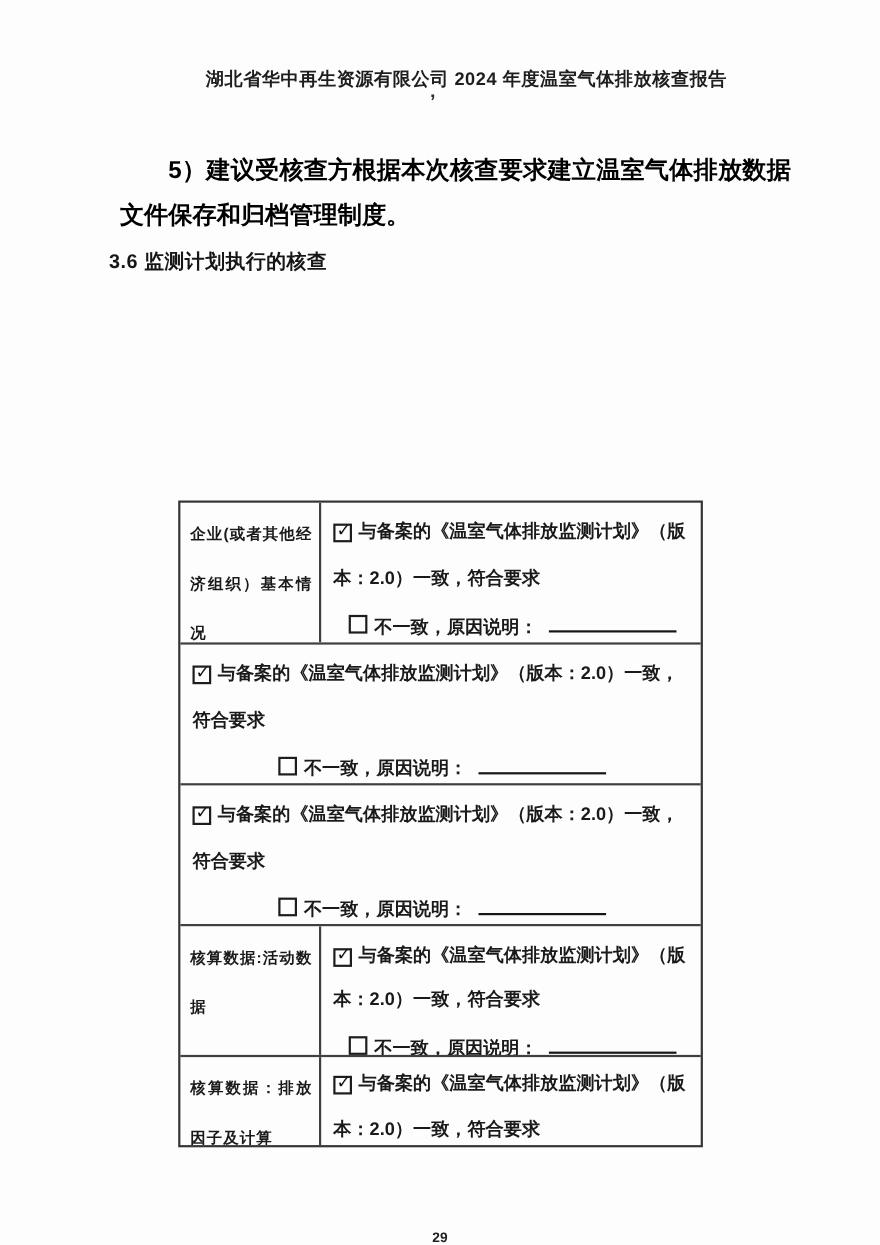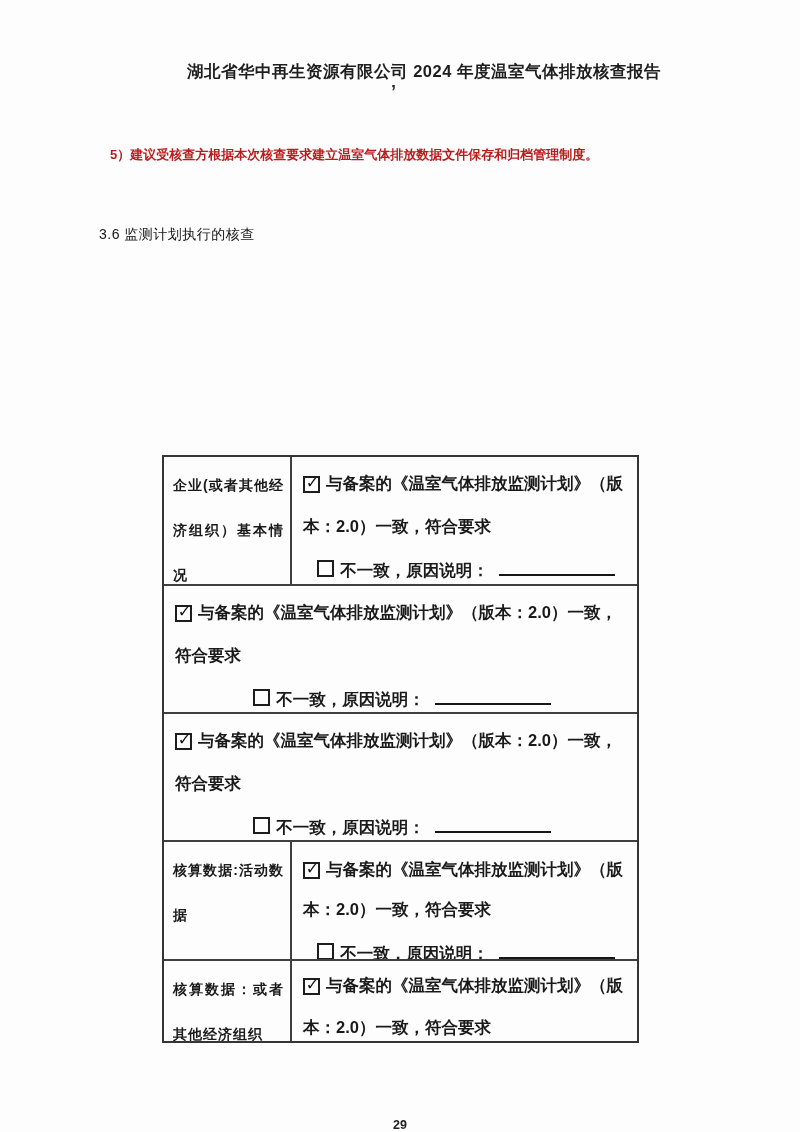--- a/index.html
+++ b/index.html
@@ -32,35 +32,35 @@
   .artifact {
     position: absolute;
     left: 391px;
     top: 82px;
     font-size: 18px;
     font-weight: 700;
     color: #2a2a2a;
   }
   .para {
     position: absolute;
-    left: 84px;
+    left: 109px;
     width: 610px;
-    font-size: 13px;
+    font-size: 22px;
     line-height: 41px;
     text-align: justify;
     text-indent: 2em;
-    color: #b91c1c;
+    color: #000000;
   }
   .para-1 { top: 134px; }
   .section-heading {
     position: absolute;
     left: 99px;
     top: 226px;
-    font-size: 14px;
-    font-weight: 400;
+    font-size: 18px;
+    font-weight: 700;
     letter-spacing: 0.5px;
     color: #161616;
   }
   .para-2 { top: 264px; line-height: 40px; }
 
   
   .verify-table {
     position: absolute;
     left: 162px;
     top: 455px;
@@ -196,21 +196,21 @@
       <div class="t-left">核算数据:活动数据</div>
       <div class="t-right">
         <div class="opt1"><span class="cb">
               <span class="glyph">✓</span>
             </span><span>与备案的《温室气体排放监测计划》（版本：2.0）一致，符合要求</span></div>
         <div class="opt2"><span class="cb"></span><span>不一致，原因说明：</span><span class="blank"></span></div>
       </div>
     </div>
 
     <div class="t-row r5">
-      <div class="t-left">核算数据：或者其他经济组织</div>
+      <div class="t-left">核算数据：排放因子及计算</div>
       <div class="t-right">
         <div class="opt1"><span class="cb">
               <span class="glyph">✓</span>
             </span><span>与备案的《温室气体排放监测计划》（版本：2.0）一致，符合要求</span></div>
       </div>
     </div>
 
   </div>
 
   <div class="page-number">29</div>

